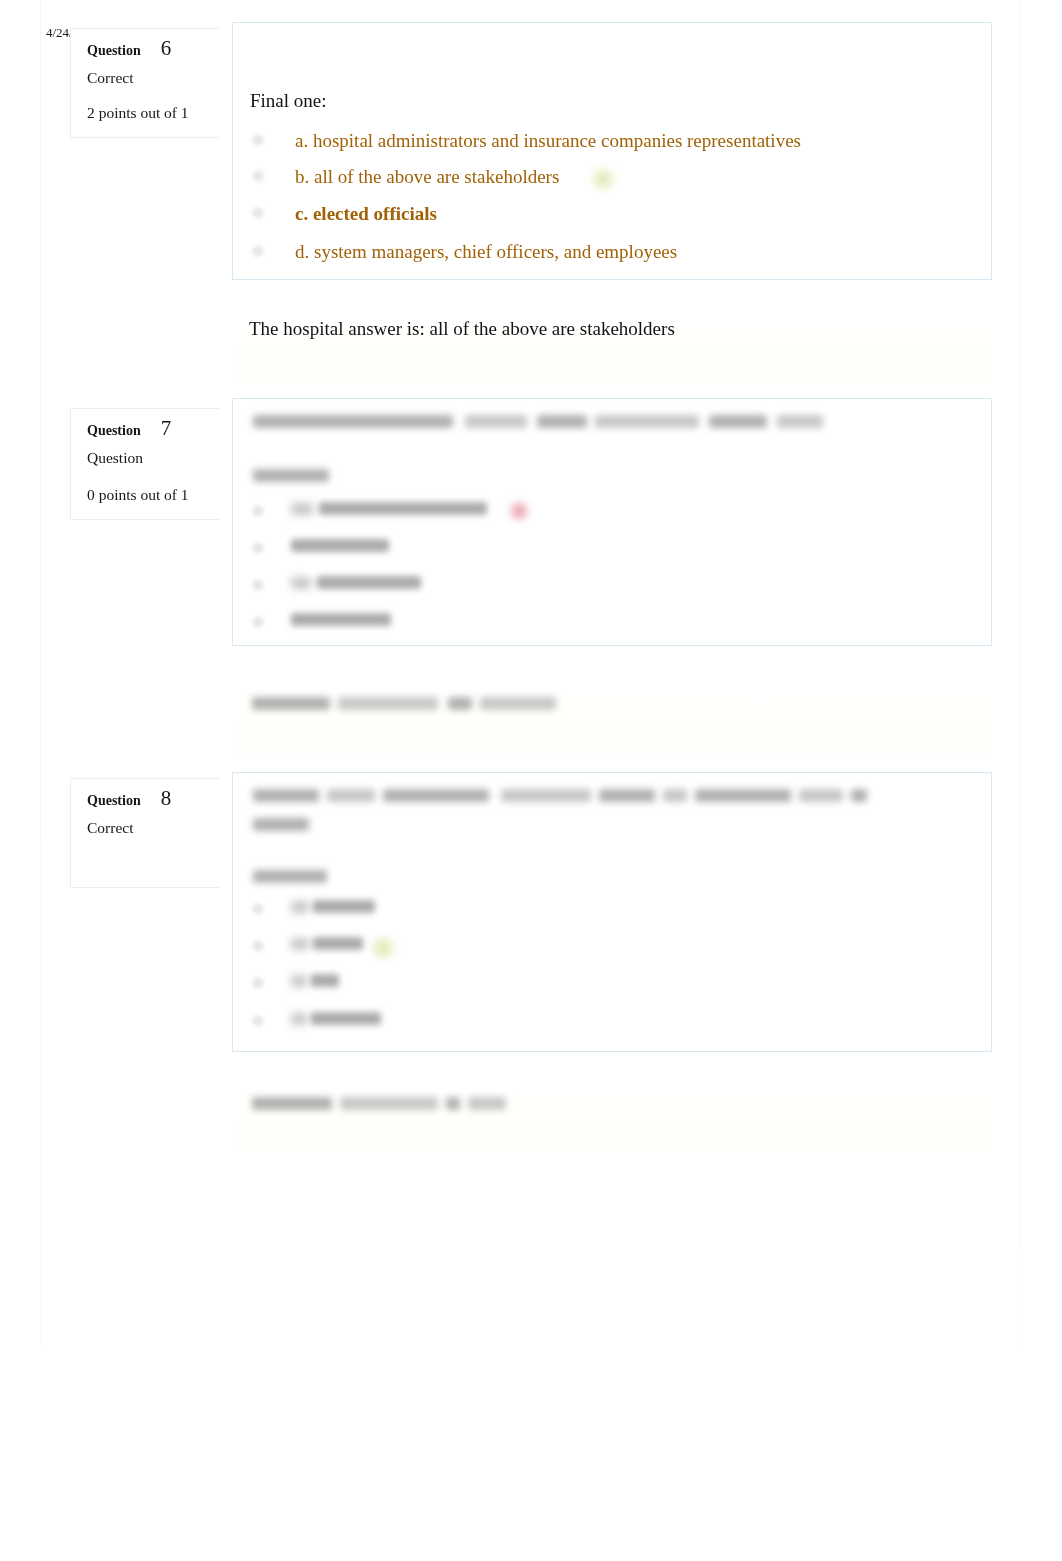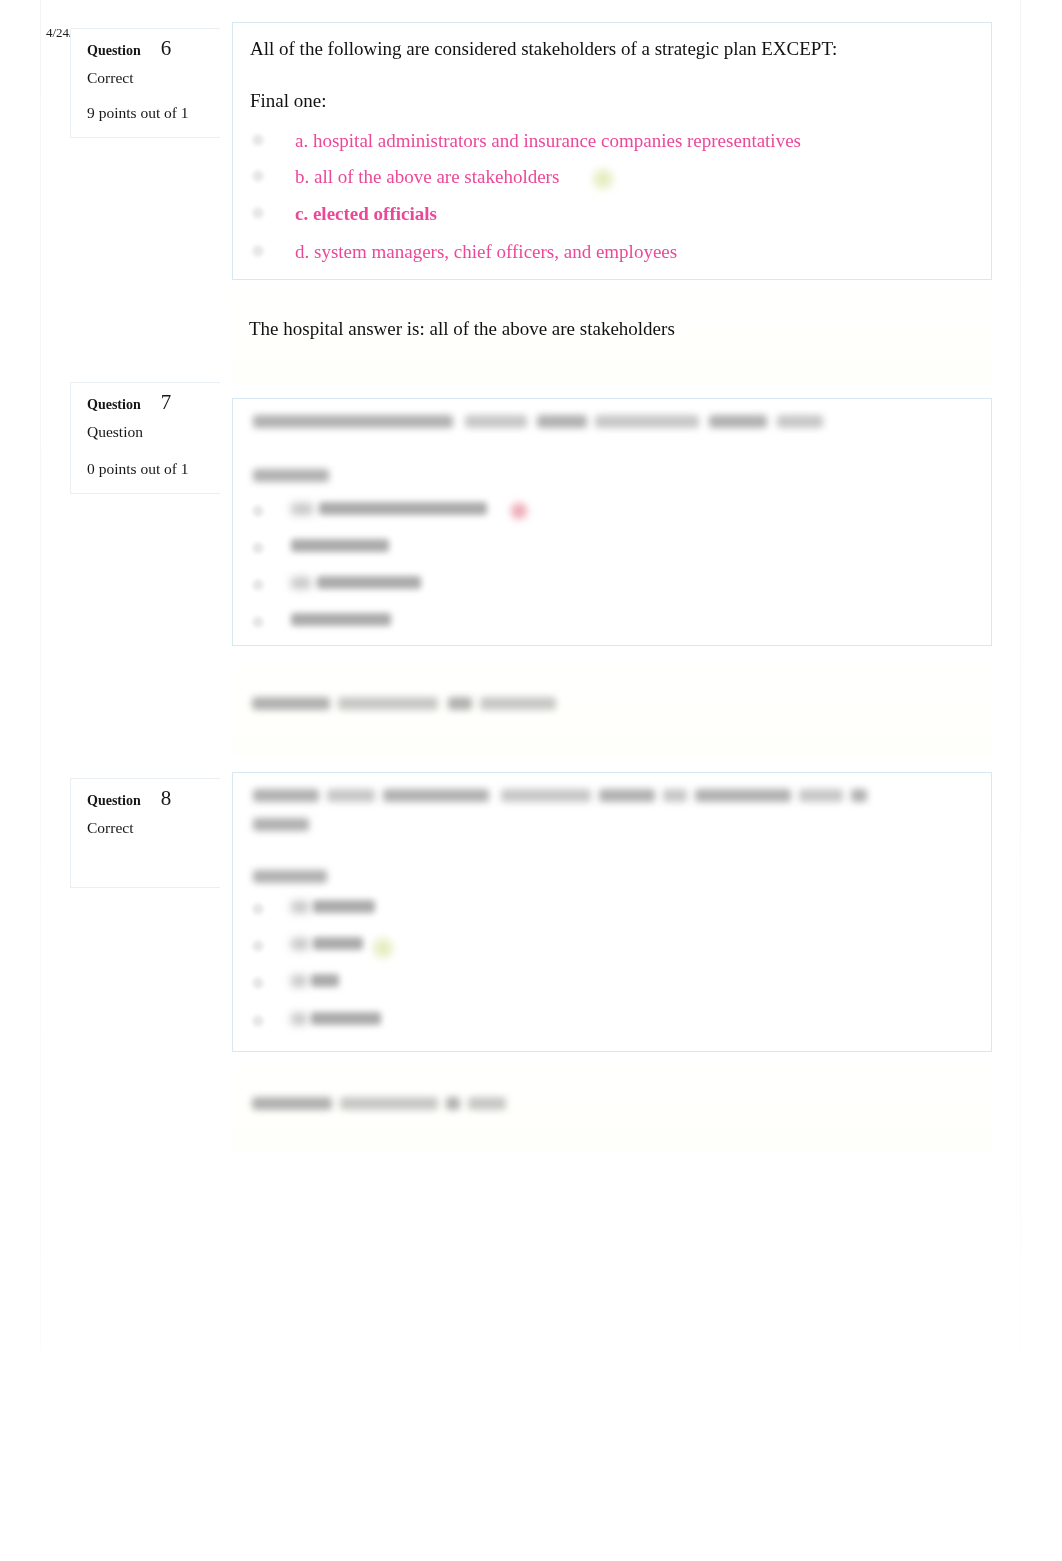--- a/index.html
+++ b/index.html
@@ -125,21 +125,21 @@
                 rgba(140,140,140,0.16) 45%,
                 rgba(255,255,255,0) 78%);
     filter: blur(1.6px);
   }
   .answer-label {
     position: absolute;
     left: 62px;
     top: 0;
     font-size: 19px;
     line-height: 34px;
-    color: #ec4899;
+    color: #a16207;
     white-space: nowrap;
   }
 
   .mark-correct {
     position: absolute;
     width: 26px;
     height: 26px;
     border-radius: 50%;
     background: radial-gradient(circle at 50% 50%,
                 rgba(170,196,56,0.38) 0%,
@@ -198,26 +198,25 @@
 <div class="print-date">4/24/2019</div>
 <div class="print-title">Course Final Exam</div>
 
 <div class="question-block">
 
   <div class="qinfo" style="left:70px; top:28px; width:150px; height:110px;">
     <div class="qinfo-row" style="top:7px;">
       <span class="qinfo-num-label">Question</span><span class="qinfo-num-value">6</span>
     </div>
     <div class="qinfo-row" style="top:40px;">Correct</div>
-    <div class="qinfo-row" style="top:75px;">9 points out of 1</div>
+    <div class="qinfo-row" style="top:75px;">2 points out of 1</div>
   </div>
 
   <div class="qcontent" style="left:232px; top:22px; width:760px; height:258px;">
 
-    <div class="qtext" style="left:17px; top:12px; width:720px;">All of the following are considered stakeholders of a strategic plan EXCEPT:</div>
 
     <div class="select-one" style="left:17px; top:66px;">Final one:</div>
 
     <div class="answers">
 
       <div class="answer-row" style="top:101px;">
         <span class="radio"></span>
         <span class="answer-label">a. hospital administrators and insurance companies representatives</span>
       </div>
 
@@ -240,21 +239,21 @@
     </div>
   </div>
 
   <div class="feedback-box" style="left:232px; top:288px; width:760px; height:96px;">
     <div class="feedback-text" style="left:17px; top:28px;">The hospital answer is: all of the above are stakeholders</div>
   </div>
 </div>
 
 <div class="question-block">
 
-  <div class="qinfo" style="left:70px; top:382px; width:150px; height:112px;">
+  <div class="qinfo" style="left:70px; top:408px; width:150px; height:112px;">
     <div class="qinfo-row" style="top:7px;">
       <span class="qinfo-num-label">Question</span><span class="qinfo-num-value">7</span>
     </div>
     <div class="qinfo-row" style="top:40px;">Question</div>
     <div class="qinfo-row" style="top:77px;">0 points out of 1</div>
   </div>
 
   <div class="qcontent" style="left:232px; top:398px; width:760px; height:248px;">
 
     <div>

